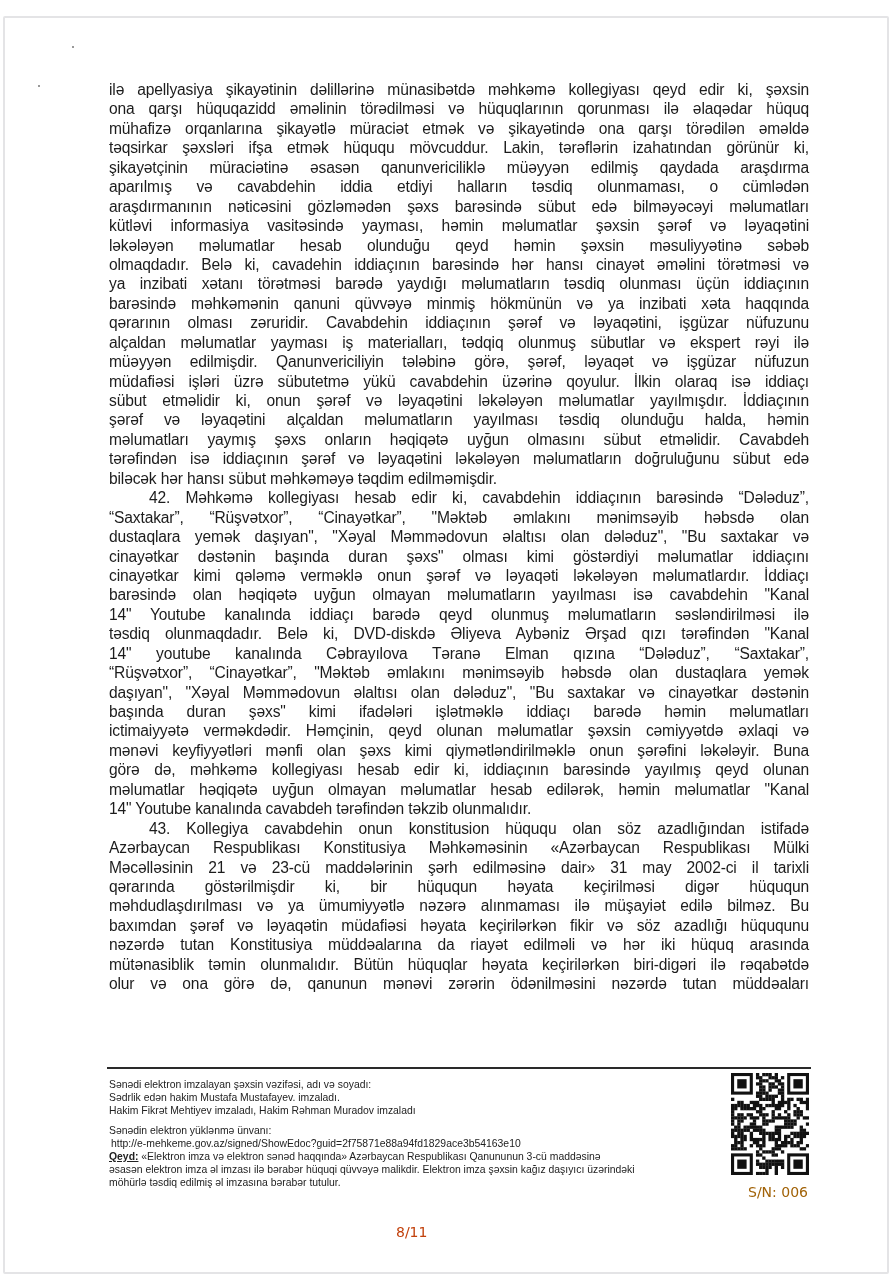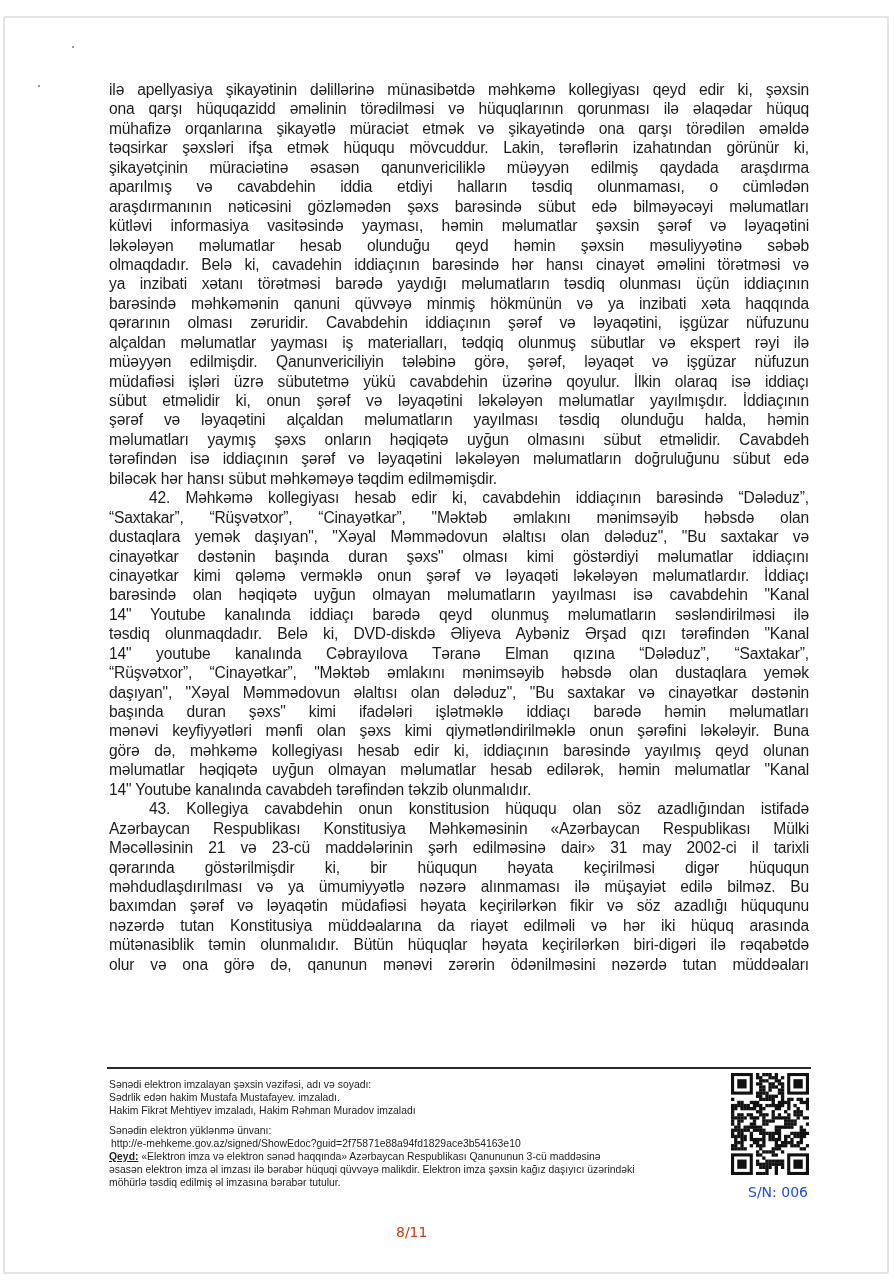--- a/index.html
+++ b/index.html
@@ -29,21 +29,21 @@
     font-size: 10.4px; line-height: 13.2px; color: #222;
   }
   .footer .b { font-weight: normal; }
   .footer .gap { height: 6px; }
   .footer .u { text-decoration: underline; font-weight: bold; margin-top: 33px; }
   .footer .line { white-space: nowrap; display: block; }
   .qr {
     position: absolute; left: 731px; top: 1073px; width: 78px; height: 102px;
   }
   .sn {
-    position: absolute; left: 748px; top: 1184px; font-size: 14px; color: #1d4ed8;
+    position: absolute; left: 748px; top: 1184px; font-size: 14px; color: #a16207;
     font-family: "DejaVu Sans", sans-serif;
   }
   .page-num {
     position: absolute; left: 396px; top: 1224px; font-size: 14px; color: #c2410c;
     font-family: "DejaVu Sans", sans-serif;
   }
 </style>
 </head>
 <body>
 
@@ -78,20 +78,21 @@
     <span class="line">dustaqlara yemək daşıyan", "Xəyal Məmmədovun əlaltısı olan dələduz", "Bu saxtakar və</span>
     <span class="line">cinayətkar dəstənin başında duran şəxs" olması kimi göstərdiyi məlumatlar iddiaçını</span>
     <span class="line">cinayətkar kimi qələmə verməklə onun şərəf və ləyaqəti ləkələyən məlumatlardır. İddiaçı</span>
     <span class="line">barəsində olan həqiqətə uyğun olmayan məlumatların yayılması isə cavabdehin "Kanal</span>
     <span class="line">14" Youtube kanalında iddiaçı barədə qeyd olunmuş məlumatların səsləndirilməsi ilə</span>
     <span class="line">təsdiq olunmaqdadır. Belə ki, DVD-diskdə Əliyeva Aybəniz Ərşad qızı tərəfindən "Kanal</span>
     <span class="line">14" youtube kanalında Cəbrayılova Təranə Elman qızına “Dələduz”, “Saxtakar”,</span>
     <span class="line">“Rüşvətxor”, “Cinayətkar”, "Məktəb əmlakını mənimsəyib həbsdə olan dustaqlara yemək</span>
     <span class="line">daşıyan", "Xəyal Məmmədovun əlaltısı olan dələduz", "Bu saxtakar və cinayətkar dəstənin</span>
     <span class="line">başında duran şəxs" kimi ifadələri işlətməklə iddiaçı barədə həmin məlumatları</span>
+    <span class="line">ictimaiyyətə verməkdədir. Həmçinin, qeyd olunan məlumatlar şəxsin cəmiyyətdə əxlaqi və</span>
     <span class="line">mənəvi keyfiyyətləri mənfi olan şəxs kimi qiymətləndirilməklə onun şərəfini ləkələyir. Buna</span>
     <span class="line">görə də, məhkəmə kollegiyası hesab edir ki, iddiaçının barəsində yayılmış qeyd olunan</span>
     <span class="line">məlumatlar həqiqətə uyğun olmayan məlumatlar hesab edilərək, həmin məlumatlar "Kanal</span>
     <span class="line last">14" Youtube kanalında cavabdeh tərəfindən təkzib olunmalıdır.</span>
     <span class="line indent">43. Kollegiya cavabdehin onun konstitusion hüququ olan söz azadlığından istifadə</span>
     <span class="line">Azərbaycan Respublikası Konstitusiya Məhkəməsinin «Azərbaycan Respublikası Mülki</span>
     <span class="line">Məcəlləsinin 21 və 23-cü maddələrinin şərh edilməsinə dair» 31 may 2002-ci il tarixli</span>
     <span class="line">qərarında göstərilmişdir ki, bir hüququn həyata keçirilməsi digər hüququn</span>
     <span class="line">məhdudlaşdırılması və ya ümumiyyətlə nəzərə alınmaması ilə müşayiət edilə bilməz. Bu</span>
     <span class="line">baxımdan şərəf və ləyaqətin müdafiəsi həyata keçirilərkən fikir və söz azadlığı hüququnu</span>

